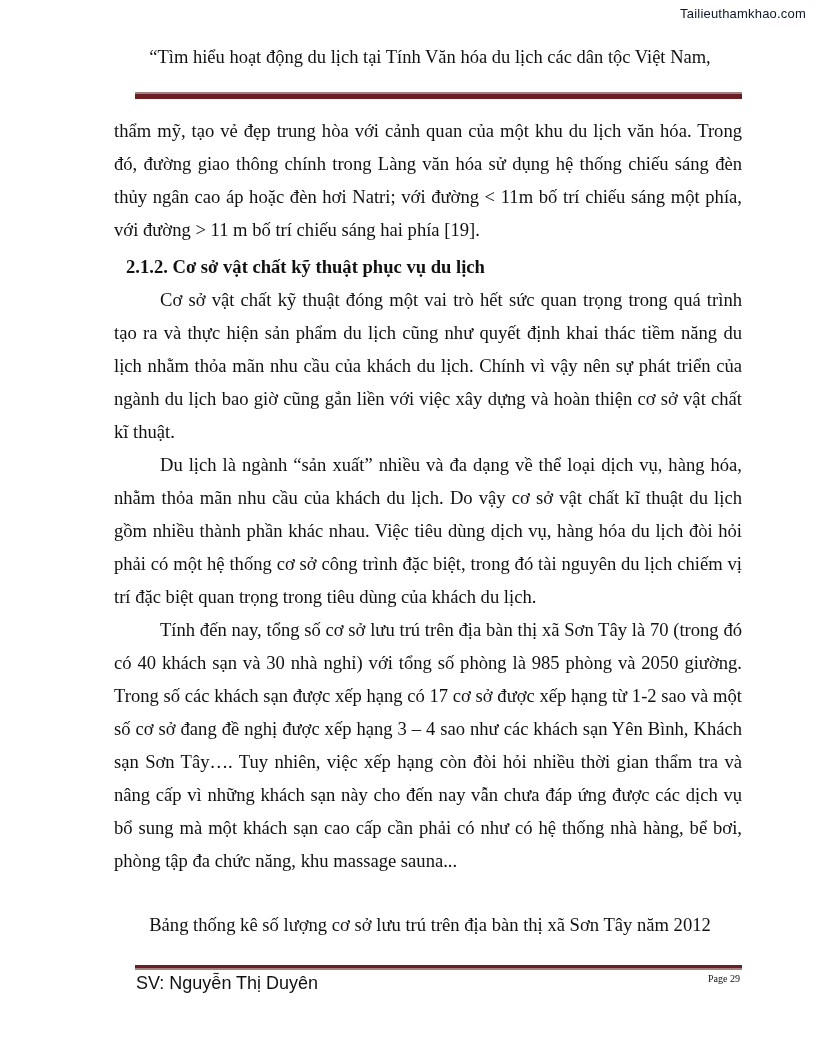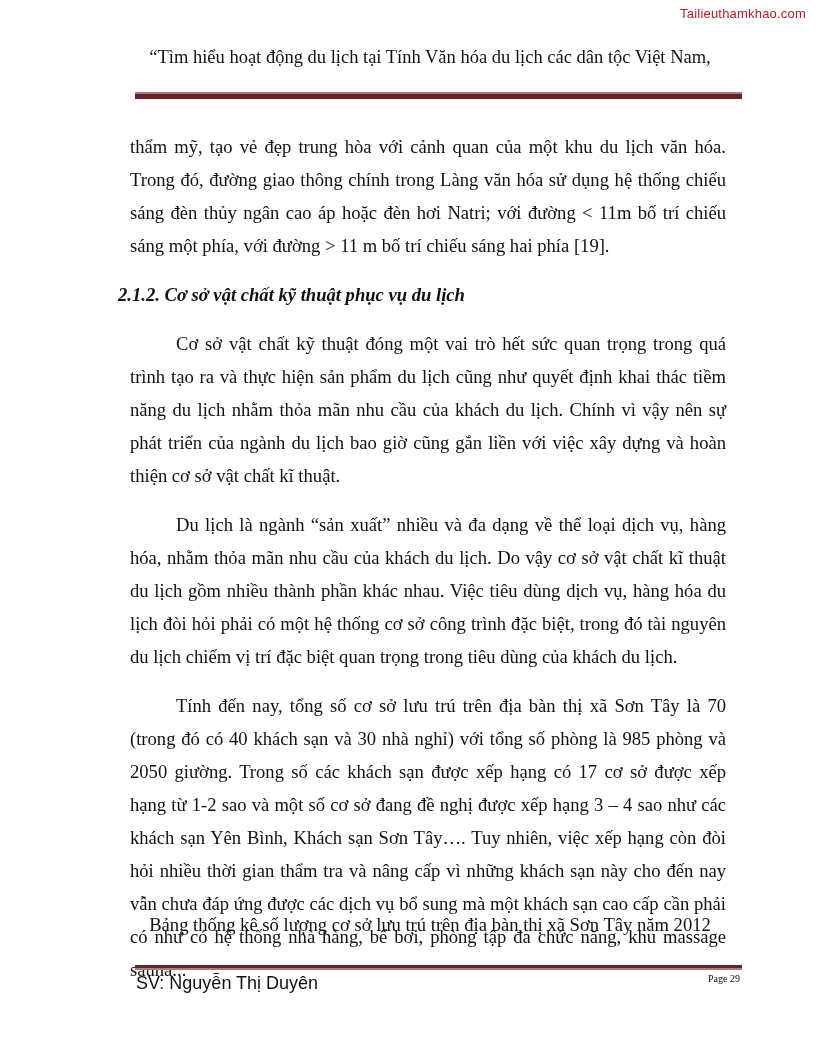--- a/index.html
+++ b/index.html
@@ -1,27 +1,27 @@
 <!DOCTYPE html>
 <html><head>
 <meta charset="utf-8">
 <style>
   html, body { margin: 0; padding: 0; background: #ffffff; }
   body { width: 816px; height: 1056px; position: relative; overflow: hidden;
          font-family: "Liberation Serif", "DejaVu Serif", serif; color: #111; }
   .watermark { position: absolute; top: 6px; right: 10px; font-family: "Liberation Sans", "DejaVu Sans", sans-serif;
-               font-size: 13px; color: #b91c1c; letter-spacing: 0.2px; }
+               font-size: 13px; color: #0f172a; letter-spacing: 0.2px; }
   .header { position: absolute; top: 46px; left: 100px; width: 660px; text-align: center;
             font-size: 18.5px; line-height: 22px; }
   .rule-top { position: absolute; top: 92px; left: 135px; width: 607px; height: 7px;
               background: linear-gradient(#a08080 0 2px, #6b1f22 2px 7px); }
   .content { position: absolute; top: 114px; left: 114px; width: 628px; font-size: 18.6px; }
-  .p { margin: 16px; line-height: 33px; text-align: justify; text-align-last: left; }
+  .p { margin: 0; line-height: 33px; text-align: justify; text-align-last: left; }
   .indent { text-indent: 46px; }
-  .h-bold-ital { font-weight: bold; font-style: italic; line-height: 33px; margin: 4px 0 0 4px; }
+  .h-bold-ital { font-weight: bold; line-height: 33px; margin: 4px 0 0 12px; }
   .h-ital { font-style: italic; line-height: 33px; margin: 0; }
   .table-caption { position: absolute; top: 913px; left: 100px; width: 660px; text-align: center;
                    font-weight: normal; font-size: 18.6px; line-height: 24px; }
   .rule-bottom { position: absolute; top: 965px; left: 135px; width: 607px; height: 5px;
                  background: linear-gradient(#6b1f22 0 3px, #a08080 3px 5px); }
   .footer-left { position: absolute; top: 973px; left: 136px; font-family: Liberation Sans, sans-serif;
                  font-size: 18px; }
   .footer-right { position: absolute; top: 973px; right: 76px; font-family: "Liberation Serif", "DejaVu Serif", serif;
                   font-size: 10px; }
 </style>

